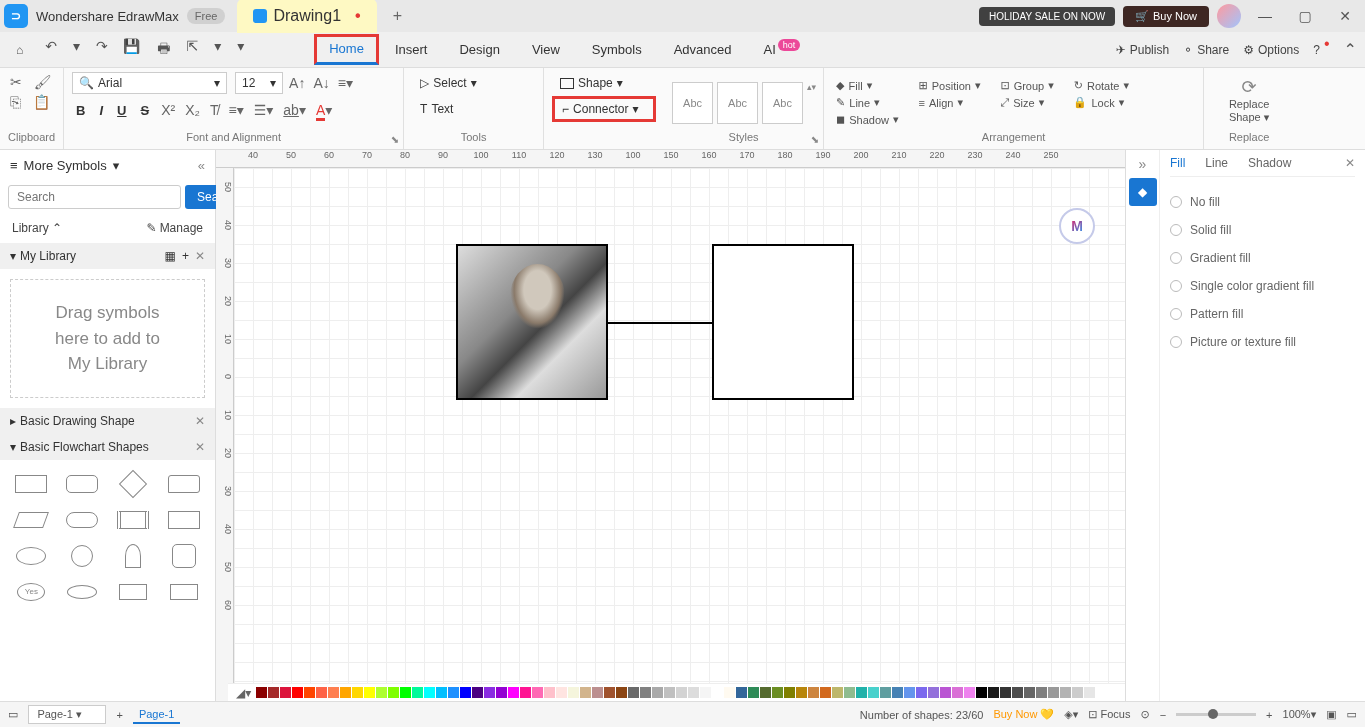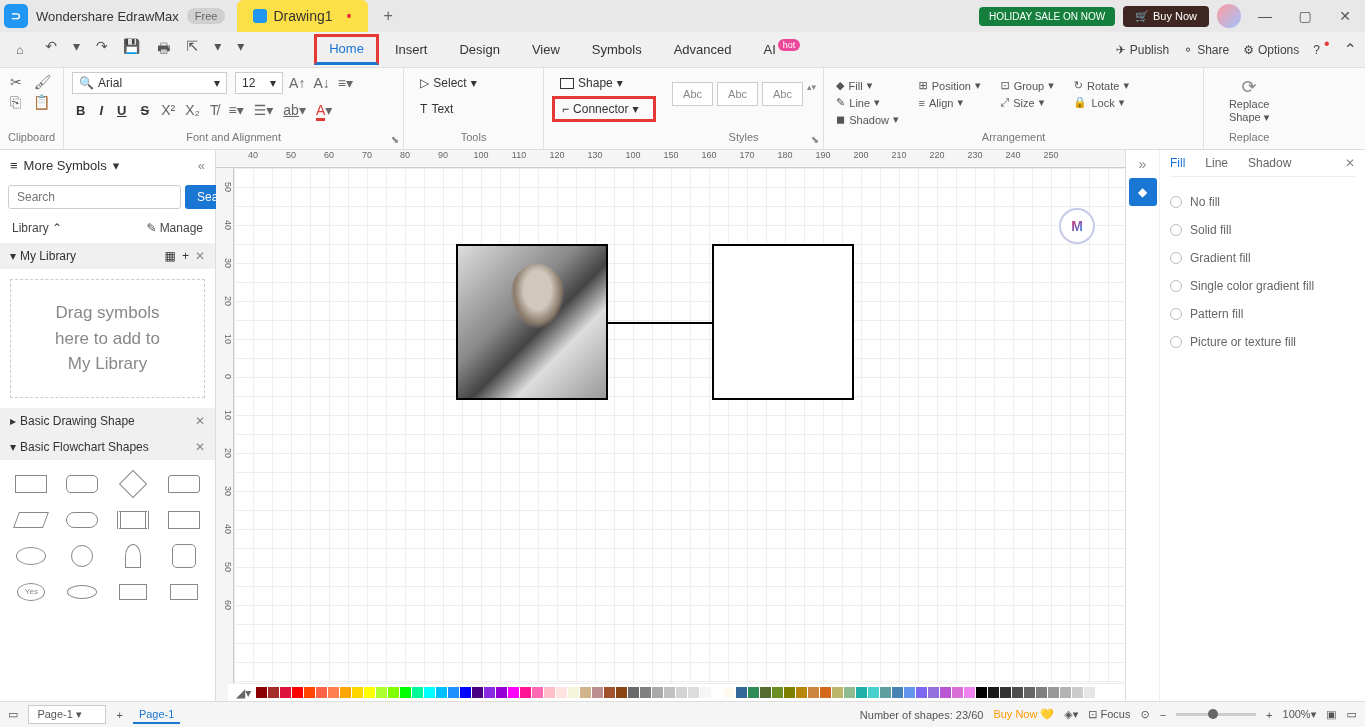--- a/index.html
+++ b/index.html
@@ -3,26 +3,26 @@
 <meta charset="utf-8">
 <style>
 * { margin: 0; padding: 0; box-sizing: border-box; font-family: Arial, sans-serif; }
 body { background: #f5f5f5; font-size: 12px; color: #333; overflow: hidden; width: 1365px; height: 727px; }
 
 
 .title-bar { height: 32px; background: #e8e8e8; display: flex; align-items: center; padding: 0 4px; }
 .app-icon { width: 24px; height: 24px; background: #2196f3; border-radius: 5px; display: flex; align-items: center; justify-content: center; color: #fff; font-weight: bold; margin-right: 8px; }
 .app-name { font-size: 13px; margin-right: 8px; }
 .free-badge { background: #d0d0d0; color: #666; padding: 2px 8px; border-radius: 10px; font-size: 11px; }
-.tab { background: #fde047; padding: 8px 16px; margin-left: 12px; border-radius: 6px 6px 0 0; display: flex; align-items: center; gap: 6px; font-size: 14px; }
+.tab { background: #fef9c3; padding: 8px 16px; margin-left: 12px; border-radius: 6px 6px 0 0; display: flex; align-items: center; gap: 6px; font-size: 16px; }
 .tab-icon { width: 14px; height: 14px; background: #2196f3; border-radius: 3px; }
 .tab-mod { color: #e53935; font-weight: bold; margin-left: 8px; }
 .add-tab { margin-left: 16px; font-size: 16px; color: #666; cursor: pointer; }
 .title-right { margin-left: auto; display: flex; align-items: center; gap: 8px; }
-.sale-btn { background: #15803d; color: #fff; padding: 4px 10px; border-radius: 4px; font-size: 10px; }
+.sale-btn { background: #404040; color: #fff; padding: 4px 10px; border-radius: 4px; font-size: 10px; }
 .buy-btn { background: #3e2723; color: #fff; padding: 4px 12px; border-radius: 4px; font-size: 11px; display: flex; align-items: center; gap: 4px; }
 .avatar { width: 24px; height: 24px; border-radius: 50%; background: linear-gradient(135deg,#ff9a9e,#a1c4fd); }
 .win-btn { width: 32px; height: 28px; display: flex; align-items: center; justify-content: center; color: #555; font-size: 14px; }
 
 
 .menu-bar { height: 36px; background: #f0f0f0; display: flex; align-items: center; padding: 0 8px; border-bottom: 1px solid #ddd; }
 .home-icon { padding: 4px 8px; color: #555; }
 .menu-group { display: flex; gap: 4px; margin-left: 8px; }
 .menu-ico { padding: 4px 6px; color: #555; font-size: 14px; }
 .menu-tabs { display: flex; margin-left: 24px; gap: 0; padding-left: 40px; }
@@ -44,21 +44,21 @@
 
 .font-select { border: 1px solid #ccc; background: #fff; padding: 3px 6px; font-size: 12px; width: 155px; display: flex; align-items: center; }
 .size-select { border: 1px solid #ccc; background: #fff; padding: 3px 6px; font-size: 12px; width: 48px; margin-left: 4px; }
 .font-row2 { display: flex; gap: 6px; margin-top: 6px; align-items: center; }
 .fb { font-weight: bold; padding: 2px 4px; font-size: 13px; }
 
 .tool-btn { display: flex; align-items: center; gap: 4px; padding: 4px 8px; font-size: 12px; color: #333; }
 .connector-highlight { border: 3px solid #e53935; padding: 3px 7px; }
 .shape-box { width: 14px; height: 11px; border: 1.5px solid #333; }
 
-.style-box { background: #fff; border: 1px solid #ccc; padding: 5px 10px; font-size: 11px; color: #888; }
+.style-box { background: #fff; border: 1px solid #ccc; padding: 14px 10px; font-size: 11px; color: #888; }
 .styles-wrap { display: flex; gap: 4px; }
 
 .arr-col { display: flex; flex-direction: column; gap: 2px; font-size: 11px; color: #555; }
 .arr-item { display: flex; align-items: center; gap: 4px; padding: 1px 4px; }
 .arr-cols { display: flex; gap: 12px; }
 
 .dlg-launcher { position: absolute; right: 4px; bottom: 4px; font-size: 10px; color: #888; }
 
 
 .main { display: flex; height: calc(100% - 32px - 36px - 82px - 26px); }

